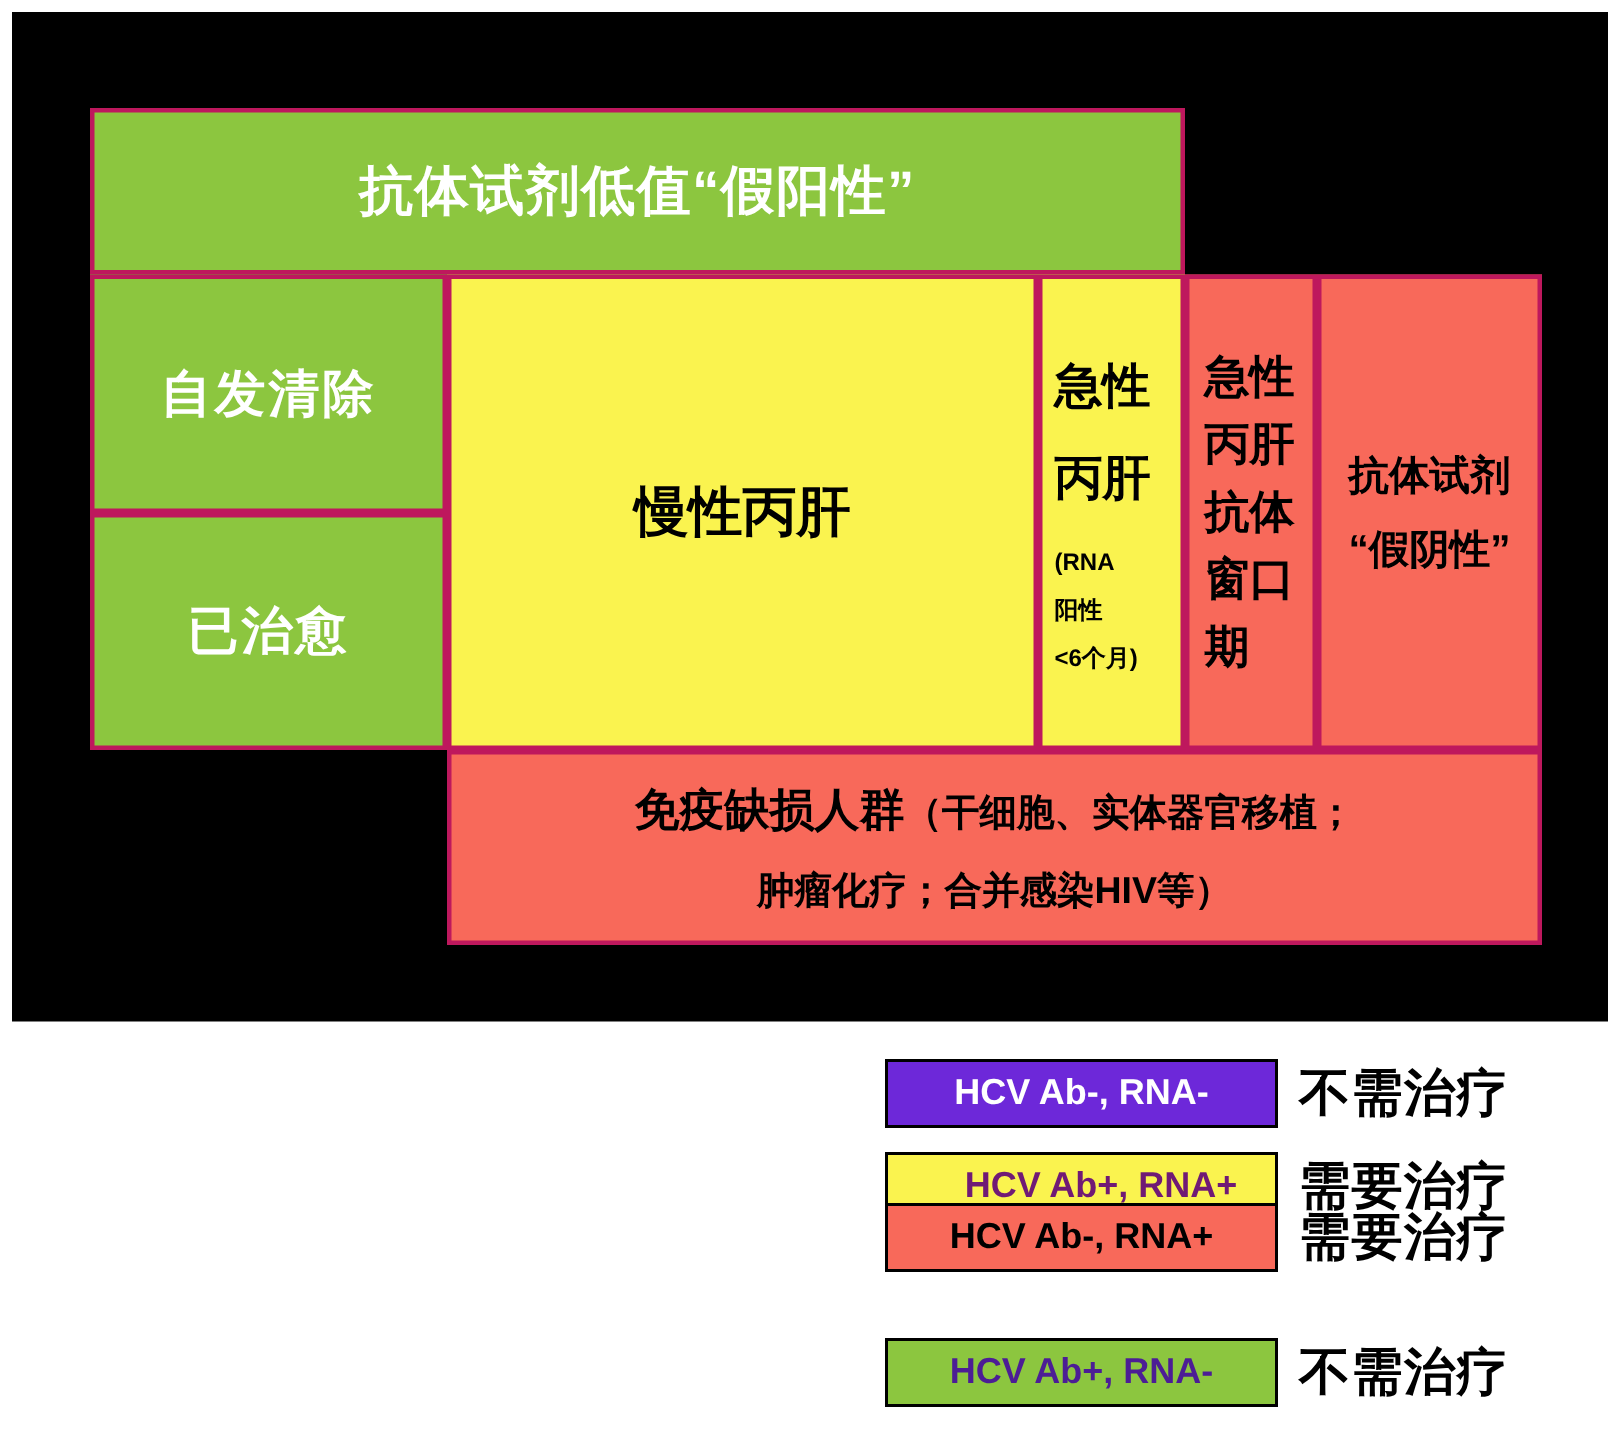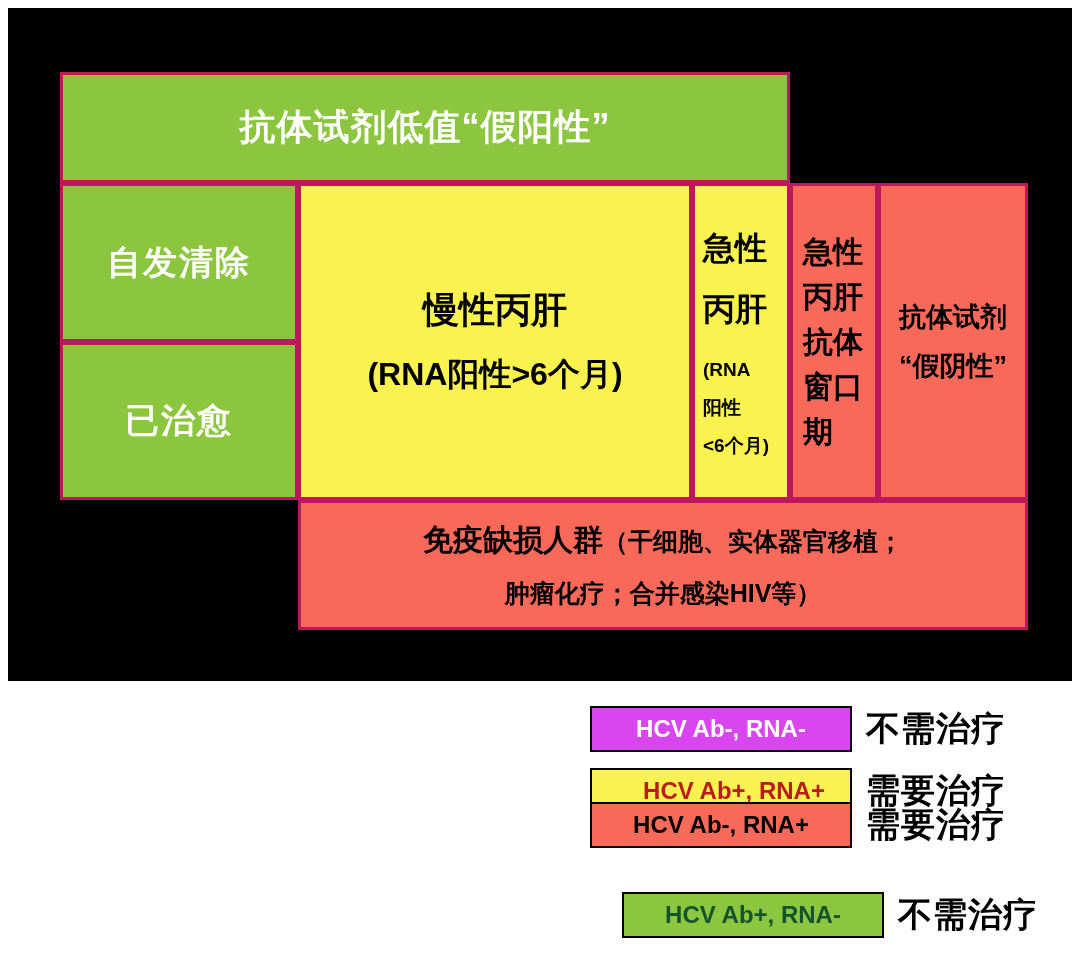--- a/index.html
+++ b/index.html
@@ -33,34 +33,34 @@
               display:flex; align-items:center; padding-left:10px; }
   .falseneg { left:878px; top:183px; width:150px; height:317px; }
   .immuno   { left:298px; top:500px; width:730px; height:130px;
               flex-direction:column; gap:16px; text-align:center; }
 
   .t-header      { font-size:36px; letter-spacing:1px; }
   .t-green       { font-size:34px; letter-spacing:2px; }
   .t-chronic     { font-size:36px; }
   .t-chronic-sub { font-size:32px; }
   .t-acute       { font-size:32px; white-space:pre-line; line-height:1.9; }
-  .t-acute-sub   { font-size:19px; white-space:pre-line; line-height:2.0; }
+  .t-acute-sub   { font-size:16px; white-space:pre-line; line-height:2.0; }
   .t-window      { font-size:30px; white-space:pre-line; line-height:1.5; }
   .t-falseneg    { font-size:27px; white-space:pre-line; line-height:1.8; }
   .t-immuno-title{ font-size:30px; }
   .t-immuno-rest { font-size:25px; }
 
   .legend-row { position:absolute; left:590px; display:flex; align-items:center; height:46px; }
   .row1 { top:706px; } .row2 { top:768px; } .row3 { top:802px; } .row4 { top:892px; }
   .swatch { width:262px; height:46px; border:2px solid #000000;
             display:flex; align-items:center; justify-content:center; font-size:24px; }
-  .sw-black  { background:#d946ef; color:#ffffff; }
-  .sw-yellow { background:#FAF34F; color:#b91c1c;padding-left:26px; }
+  .sw-black  { background:#6d28d9; color:#ffffff; }
+  .sw-yellow { background:#FAF34F; color:#701a75;padding-left:26px; }
   .sw-red    { background:#F8695A; color:#000000; }
-  .sw-green  { background:#8CC63F; color:#14532d;margin-left:32px; }
+  .sw-green  { background:#8CC63F; color:#4c1d95; }
   .legend-label { margin-left:14px; font-size:34px; color:#000000; letter-spacing:1px; }
 </style>
 </head>
 <body>
 
 <div class="page">
 
   <div class="backdrop"></div>
 
   <div class="box green center header">
@@ -70,21 +70,20 @@
   <div class="box green center spont">
     <span class="t-green">自发清除</span>
   </div>
 
   <div class="box green center cured">
     <span class="t-green">已治愈</span>
   </div>
 
   <div class="box yellow chronic">
     <div class="t-chronic">慢性丙肝</div>
-    <div class="t-chronic-sub">(RNA阳性&gt;6个月)</div>
   </div>
 
   <div class="box yellow acute">
     <div class="t-acute">急性
 丙肝</div>
     <div class="t-acute-sub">(RNA
 阳性
 &lt;6个月)</div>
   </div>
 

